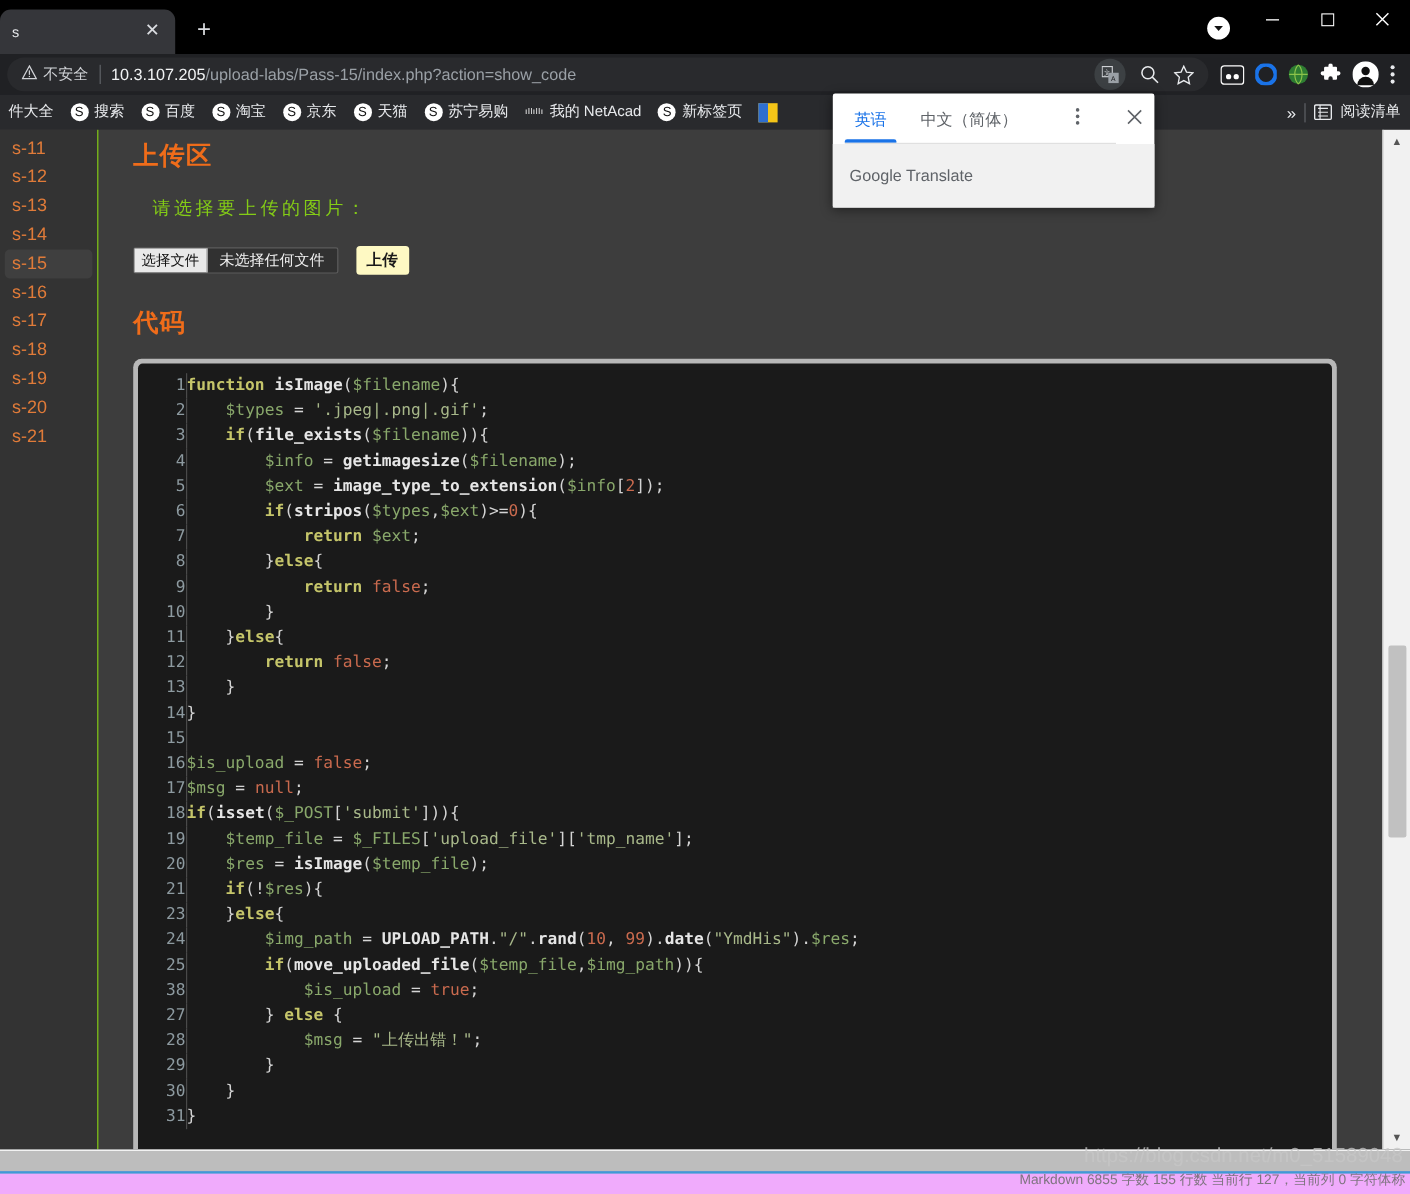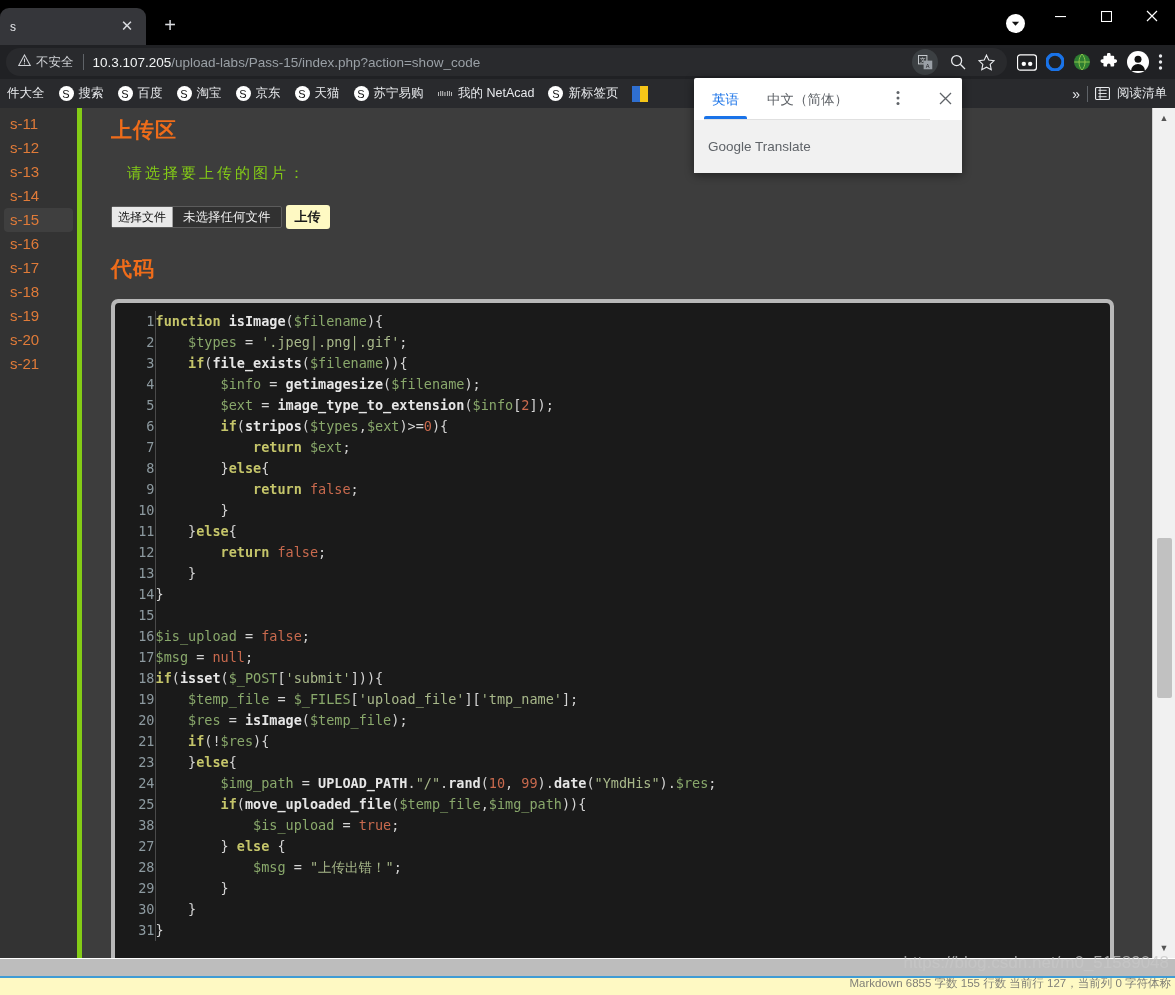--- a/index.html
+++ b/index.html
@@ -91,42 +91,42 @@
   .bm-chev { color: #e8eaed; font-size: 14px; }
   .bm-vsep { width: 1px; height: 16px; background: #5f6368; }
 
   
   .viewport {
     position: absolute; top: 108px; left: 0; right: 0; bottom: 37px;
     background: #3d3d3d; overflow: hidden;
   }
   .page-sidebar {
     position: absolute; top: 0; left: 0; width: 82px; bottom: 0;
-    background: #333333; border-right: 5px solid #84cc16;
+    background: #333333; border-right: 1px solid #84cc16;
     padding-top: 4px;
   }
   .side-item {
     color: #e07b39; font-size: 15px; padding: 2px 8px 2px 6px;
     line-height: 20px; border-radius: 4px; margin: 0 4px;
   }
   .side-item.active { background: #3f3f3f; }
 
   .page-main {
     position: absolute; top: 0; left: 83px; right: 23px; bottom: 0;
     background: #3d3d3d; padding: 0 0 0 0;
     overflow: hidden;
   }
   .section-title {
     color: #ef6c1a; font-size: 21px; font-weight: bold; margin: 8px 0 0 28px;
     letter-spacing: 1px;
   }
   .upload-label {
     color: #84cc16; font-size: 15px; margin: 20px 0 0 44px; letter-spacing: 3px;
   }
-  .upload-row { display: flex; align-items: center; margin: 22px 0 0 28px; gap: 4px; }
+  .upload-row { display: flex; align-items: center; margin: 22px 0 0 28px; gap: 15px; }
   .file-input {
     display: flex; align-items: center; height: 22px;
     background: #313131; border: 1px solid #5c5c5c; border-radius: 2px;
   }
   .file-btn {
     background: #e9e9e9; color: #111; font-size: 12px; padding: 2px 6px;
     border-right: 1px solid #a0a0a0; line-height: 16px;
   }
   .file-name { color: #f0f0f0; font-size: 12.5px; padding: 0 10px; white-space: nowrap; }
   .upload-btn {
@@ -209,21 +209,21 @@
   .gt-brand { color: #5f6368; font-size: 13.5px; }
 
   
   .hscroll {
     position: absolute; left: 0; right: 0; bottom: 19px; height: 18px;
     background: #bdbdbd; border-top: 1px solid #fff;
   }
   .hs-thumb { position: absolute; left: 1px; top: 1px; height: 15px; width: 1140px; background: #bdbdbd; }
   .taskbar {
     position: absolute; left: 0; right: 0; bottom: 0; height: 19px;
-    background: #fef9c3; border-top: 2px solid #3f9bd4; overflow: hidden; margin-top: 43px;
+    background: #f0abfc; border-top: 2px solid #3f9bd4; overflow: hidden; margin-top: 43px;
   }
   .task-text {
     position: absolute; right: 4px; top: -2px; color: #6b6b6b; font-size: 11.5px;
     white-space: nowrap; opacity: .85;
   }
   .watermark {
     position: absolute; right: 6px; bottom: 22px; z-index: 60;
     color: #c7c7c7; font-size: 17px; opacity: .75; white-space: nowrap;
     font-family: "Liberation Sans", sans-serif;
   }

